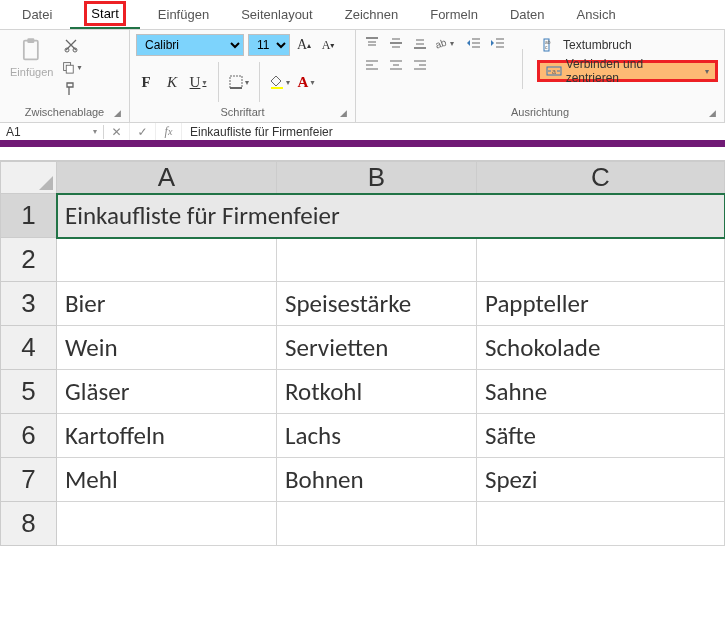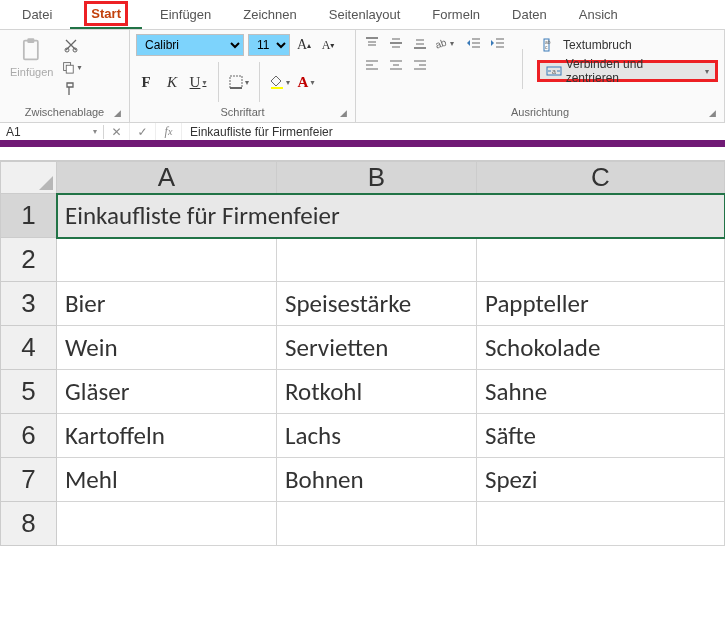--- a/index.html
+++ b/index.html
@@ -1,21 +1,21 @@
 <!DOCTYPE html>
 <html><head>
 <meta charset="utf-8">
 <style>
   * { box-sizing: border-box; margin: 0; padding: 0; }
   body { font-family: "Segoe UI", Arial, sans-serif; font-size: 13px; background: #fff; width: 725px; color: #333; }
   
   
   .tabs { display: flex; align-items: center; border-bottom: 1px solid #d4d4d4; height: 30px; padding-left: 8px; gap: 4px; }
   .tab { padding: 6px 14px; color: #555; cursor: pointer; }
-  .tab.active { color: #c2410c; border-bottom: 2px solid #217346; font-weight: 700; }
+  .tab.active { color: #000000; border-bottom: 2px solid #217346; font-weight: 400; }
   .redbox { border: 3px solid #ed2024; padding: 2px 4px; }
   
   
   .ribbon { display: flex; height: 93px; border-bottom: 1px solid #d4d4d4; background: #fafafa; }
   .group { border-right: 1px solid #d4d4d4; padding: 4px 6px 2px 6px; display: flex; flex-direction: column; justify-content: space-between; position: relative; }
   .group-label { text-align: center; font-size: 11px; color: #666; padding: 2px 0; position: relative; }
   .group-launcher { position: absolute; right: 2px; bottom: 2px; font-size: 9px; color: #888; }
   .group-body { display: flex; gap: 4px; align-items: flex-start; flex: 1; }
   
   .big-btn { display: flex; flex-direction: column; align-items: center; gap: 2px; padding: 2px 4px; color: #aaa; }
@@ -36,21 +36,21 @@
   .divv { width: 1px; height: 40px; background: #d4d4d4; margin: 0 4px; align-self: center; }
   .drop { display: inline-flex; align-items: center; }
   .drop::after { content: "▾"; font-size: 8px; margin-left: 2px; color: #666; }
   
   .align-box { display: flex; flex-direction: column; gap: 4px; }
   .align-row { display: flex; gap: 4px; align-items: center; }
   .align-row .ic { width: 20px; height: 18px; display: flex; align-items: center; justify-content: center; }
   
   .wrap-merge { display: flex; flex-direction: column; gap: 4px; }
   .wide-btn { display: flex; align-items: center; gap: 4px; padding: 2px 6px; font-size: 12px; height: 22px; }
-  .merge-highlight { border: 3px solid #ed2024; background: #e5e5e5; }
+  .merge-highlight { border: 3px solid #ed2024; background: #fdba74; }
   
   
   .fbar { display: flex; align-items: center; height: 24px; border-bottom: 7px solid #701a75; font-size: 12px; }
   .namebox { width: 104px; border-right: 1px solid #d4d4d4; padding: 0 6px; display: flex; align-items: center; justify-content: space-between; }
   .namebox::after { content: "▾"; font-size: 8px; color: #888; }
   .fbar-ic { width: 26px; text-align: center; color: #888; border-right: 1px solid #eee; height: 100%; display: flex; align-items: center; justify-content: center; }
   .fx { font-style: italic; font-family: serif; }
   .fcontent { padding: 0 8px; flex: 1; }
   
   
@@ -69,22 +69,22 @@
   
   svg { display: block; }
 </style>
 </head>
 <body>
 
 <div class="tabs">
   <div class="tab">Datei</div>
   <div class="tab active"><span class="redbox">Start</span></div>
   <div class="tab">Einfügen</div>
+  <div class="tab">Seitenlayout</div>
   <div class="tab">Zeichnen</div>
-  <div class="tab">Seitenlayout</div>
   <div class="tab">Formeln</div>
   <div class="tab">Daten</div>
   <div class="tab">Ansich</div>
 </div>
 
 <div class="ribbon">
 
   <div class="group" style="width:130px">
     <div class="group-body">
       <div class="big-btn">

